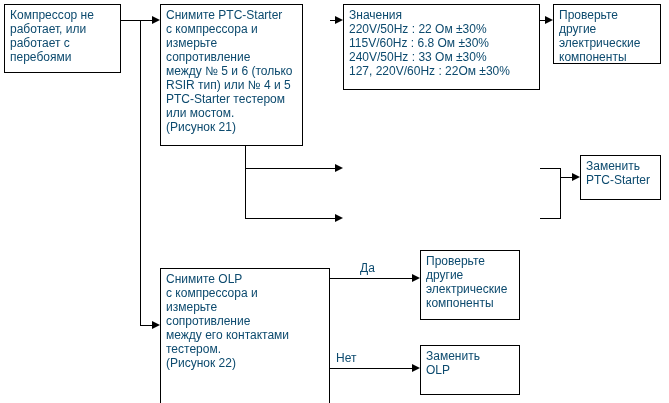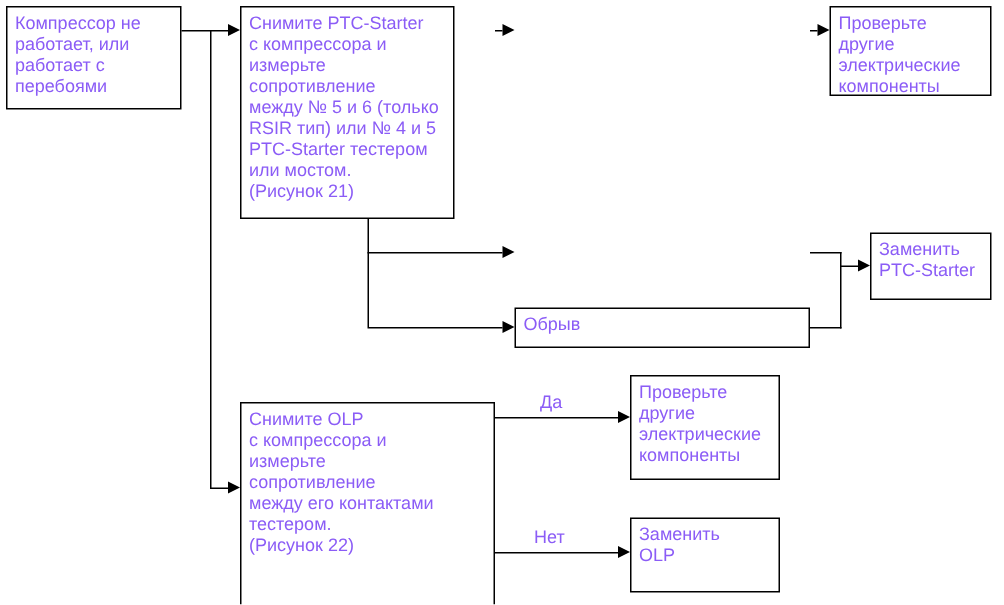--- a/index.html
+++ b/index.html
@@ -1,18 +1,18 @@
 <!DOCTYPE html>
 <html><head>
 <meta charset="utf-8">
 <style>
   html,body{margin:0;padding:0;background:#fff;}
   .canvas{
     position:relative;width:669px;height:403px;background:#ffffff;
-    font-family:"Liberation Sans", sans-serif;font-size:12px;color:#8b5cf6;
+    font-family:"Liberation Sans", sans-serif;font-size:12px;color:#0c4a6e;
     overflow:hidden;
   }
   .box{
     position:absolute;border:1px solid #000;background:#fff;
     box-sizing:border-box;padding:3px 5px;line-height:14px;
     white-space:pre-line;
   }
   .hline{position:absolute;height:1px;background:#000;}
   .vline{position:absolute;width:1px;background:#000;}
   .arrow{
@@ -35,28 +35,32 @@
   <div class="box" style="left:160px;top:4px;width:143px;height:142px">Снимите PTC-Starter
 с компрессора и
 измерьте
 сопротивление
 между № 5 и 6 (только
 RSIR тип) или № 4 и 5
 PTC-Starter тестером
 или мостом.
 (Рисунок 21)</div>
 
+  <div class="box" style="left:343px;top:4px;width:197px;height:86px">Значения
+220V/50Hz : 22 Ом ±30%
+115V/60Hz : 6.8 Ом ±30%
+240V/50Hz : 33 Ом ±30%
+127, 220V/60Hz : 22Ом ±30%</div>
 
   <div class="box" style="left:553px;top:4px;width:108px;height:60px">Проверьте
 другие
 электрические
 компоненты</div>
 
 
-  <div class="box" style="left:343px;top:205px;width:197px;height:27px">Обрыв</div>
 
   <div class="box" style="left:580px;top:155px;width:81px;height:45px">Заменить
 PTC-Starter</div>
 
   <div class="box" style="left:160px;top:268px;width:170px;height:150px">Снимите OLP
 с компрессора и
 измерьте
 сопротивление
 между его контактами
 тестером.
@@ -94,15 +98,15 @@
   <div class="vline" style="left:560px;top:168px;height:51px"></div>
   <div class="hline" style="left:560px;top:177px;width:12px"></div>
   <div class="arrow" style="left:572px;top:173px"></div>
 
   <div class="hline" style="left:330px;top:278px;width:82px"></div>
   <div class="arrow" style="left:412px;top:274px"></div>
   <div class="edge-label" style="left:360px;top:261px">Да</div>
 
   <div class="hline" style="left:330px;top:368px;width:82px"></div>
   <div class="arrow" style="left:412px;top:364px"></div>
-  <div class="edge-label" style="left:356px;top:351px">Нет</div>
+  <div class="edge-label" style="left:336px;top:351px">Нет</div>
 
 </div>
 
 </body></html>

